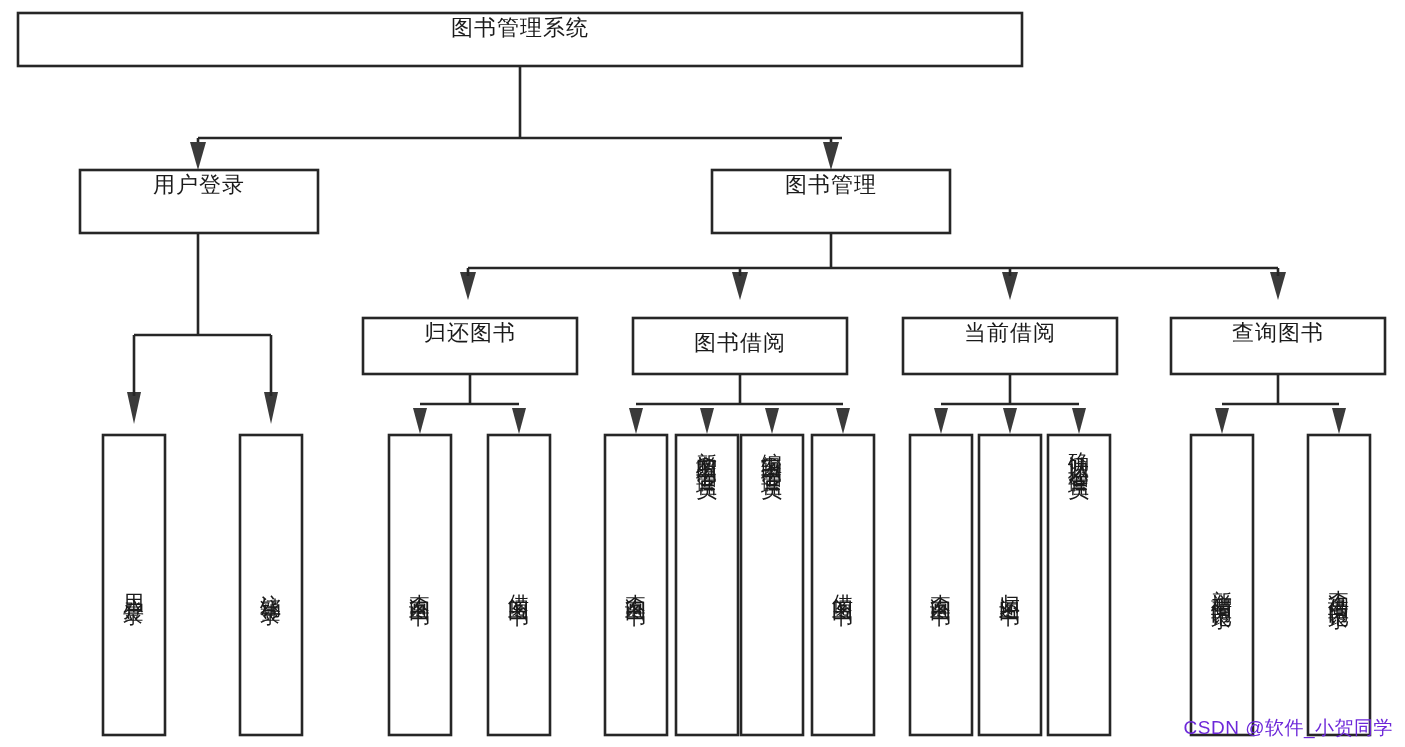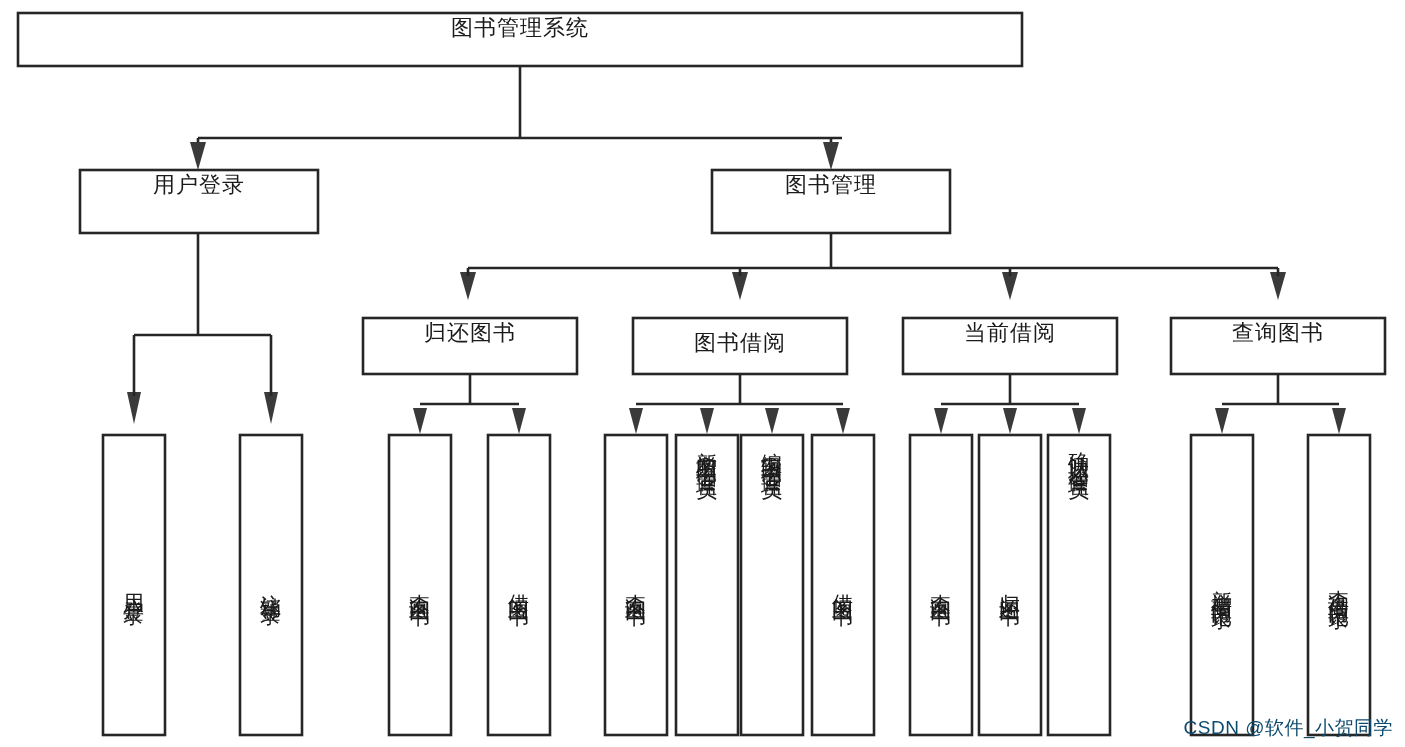--- a/index.html
+++ b/index.html
@@ -71,21 +71,21 @@
     color: #1a1a1a;
     letter-spacing: 1px;
     white-space: nowrap;
   }
   #watermark {
     position: absolute;
     right: 12px;
     bottom: 6px;
     font-family: "Liberation Sans", "DejaVu Sans", sans-serif;
     font-size: 19px;
-    color: #0c4a6e;
+    color: #6d28d9;
     letter-spacing: 0.5px;
     white-space: nowrap;
     user-select: none;
     margin-left: 28px;
   }
 </style>
 </head>
 <body>
 
 <div id="diagram-root">

